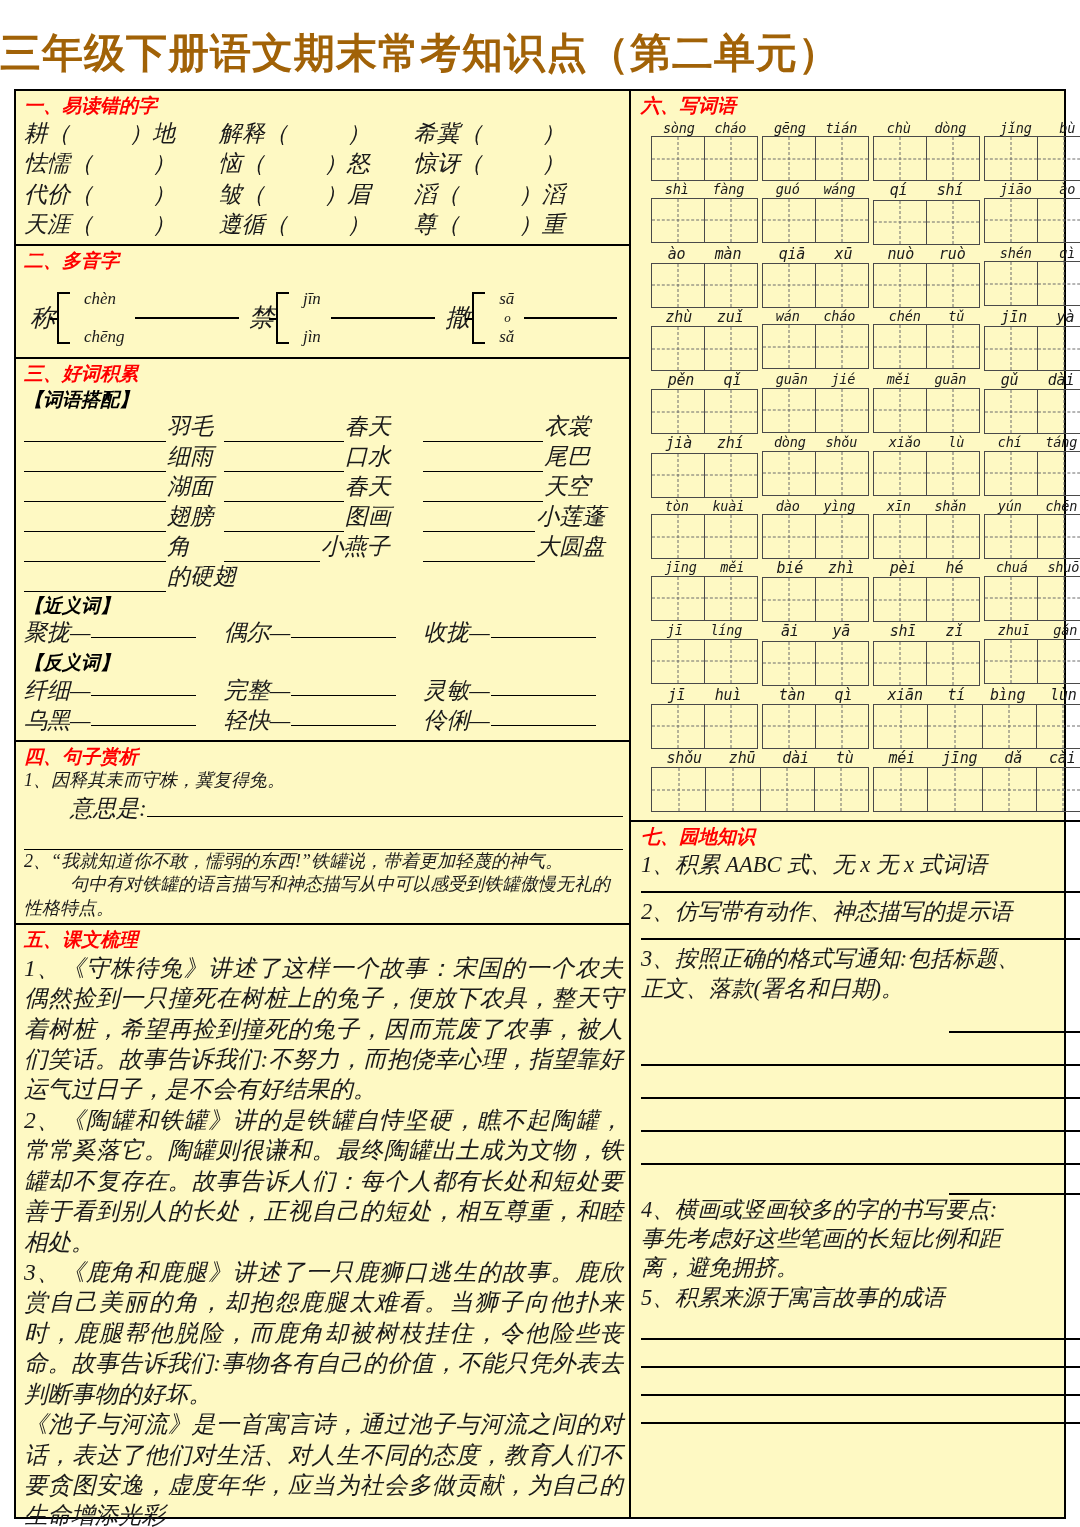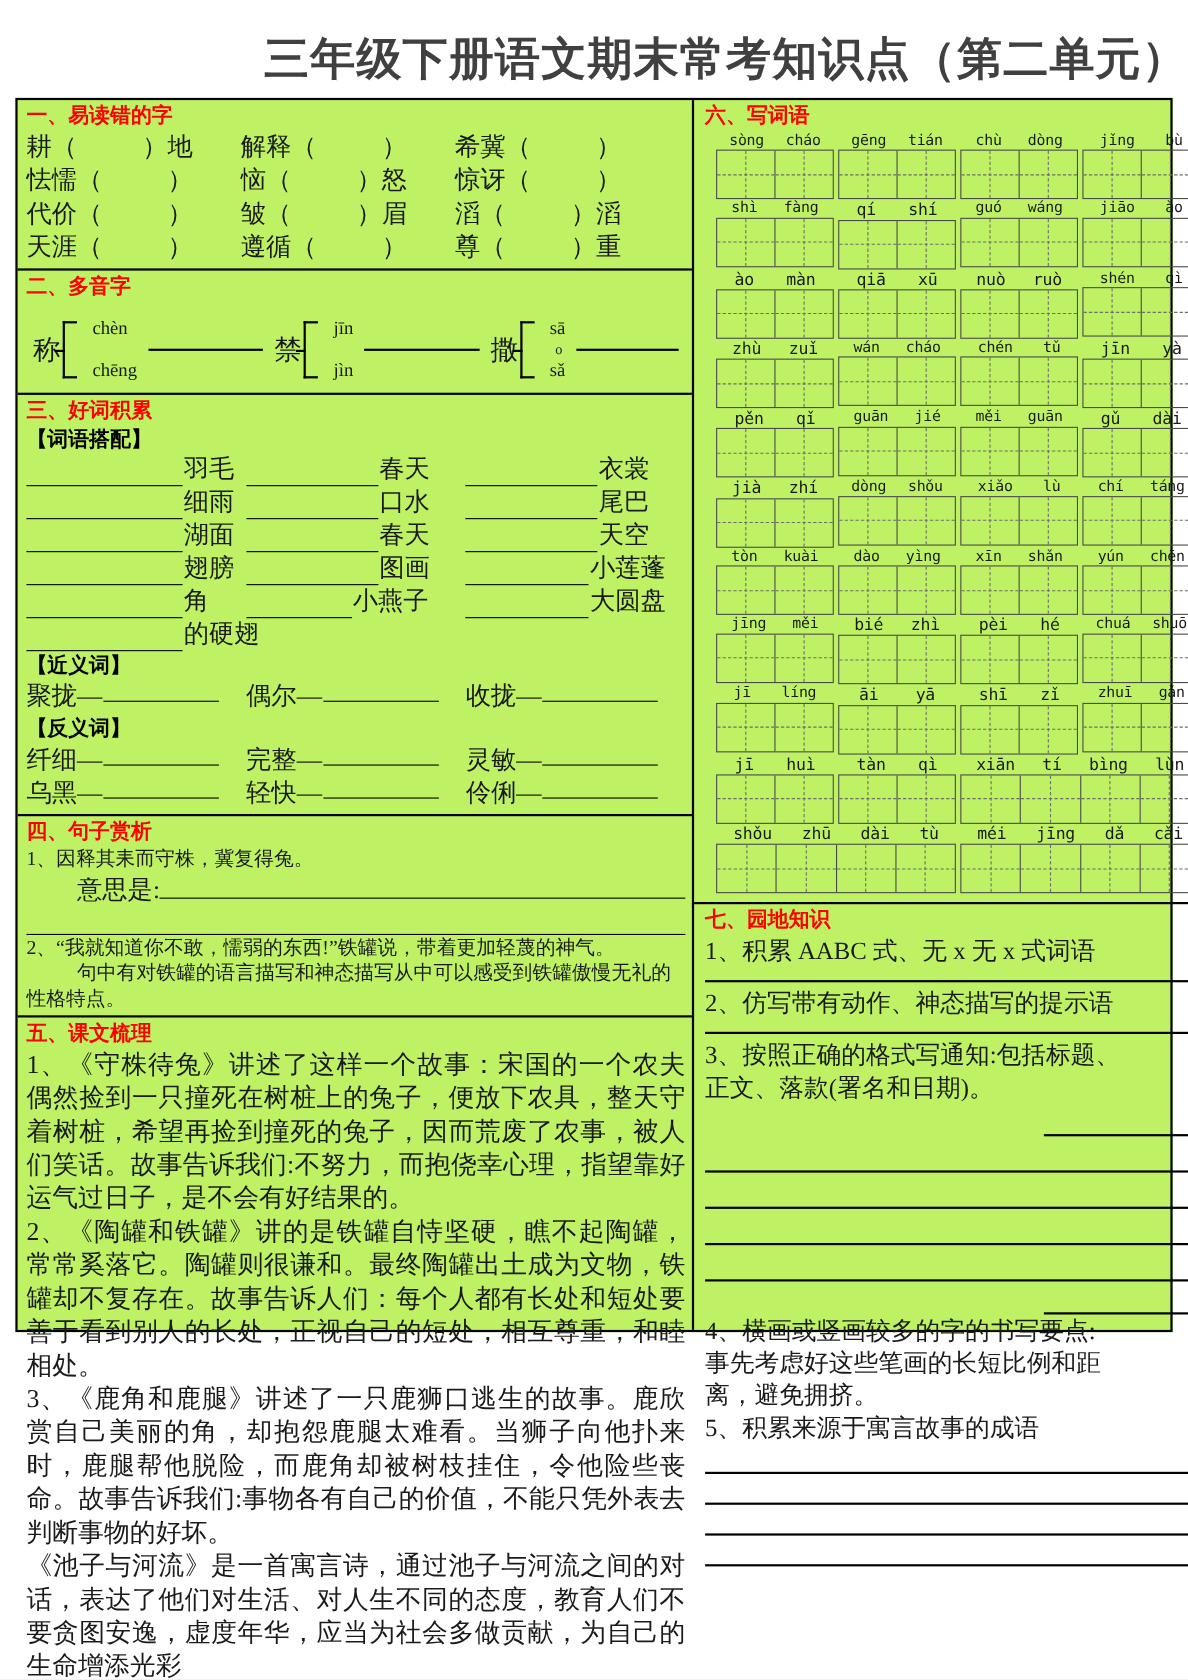--- a/index.html
+++ b/index.html
@@ -7,38 +7,39 @@
   body {
     width:1080px; height:1527px;
     background:#ffffff;
     font-family:"Liberation Serif","DejaVu Serif",serif;
     color:#1a1a1a;
     overflow:hidden;
   }
 
   
   .title {
-    text-align:right;
+    text-align:left;
     font-family:"DejaVu Sans","Liberation Sans",sans-serif;
     font-weight:bold;
     font-size:41px;
     letter-spacing:1px;
     padding-top:26px;
     padding-bottom:8px;
     white-space:nowrap;
-    color:#404040;
+    color:#a16207;
   }
 
   
   .sheet {
     margin:0 14px;
     border:2px solid #000;
     display:flex;
-    height:1122px;
-    background:#bef264;
+    height:1430px;
+    background:#fef9c3;
+    font-style:italic;
   }
   .col-left {
     width:615px;
     border-right:2px solid #000;
     display:flex;
     flex-direction:column;
   }
   .col-right {
     flex:1;
     display:flex;
@@ -445,33 +446,33 @@
               <div class="w-py tight">
                 <span>shì</span>
                 <span>fàng</span>
               </div>
               <div class="grid">
                 <span class="gcell"></span>
                 <span class="gcell"></span>
               </div>
             </div>
             <div class="w-item">
+              <div class="w-py tight">
+                <span>guó</span>
+                <span>wáng</span>
+              </div>
+              <div class="grid">
+                <span class="gcell"></span>
+                <span class="gcell"></span>
+              </div>
+            </div>
+            <div class="w-item">
               <div class="w-py">
                 <span>qí</span>
                 <span>shí</span>
-              </div>
-              <div class="grid">
-                <span class="gcell"></span>
-                <span class="gcell"></span>
-              </div>
-            </div>
-            <div class="w-item">
-              <div class="w-py tight">
-                <span>guó</span>
-                <span>wáng</span>
               </div>
               <div class="grid">
                 <span class="gcell"></span>
                 <span class="gcell"></span>
               </div>
             </div>
             <div class="w-item">
               <div class="w-py tight">
                 <span>jiāo</span>
                 <span>ào</span>

